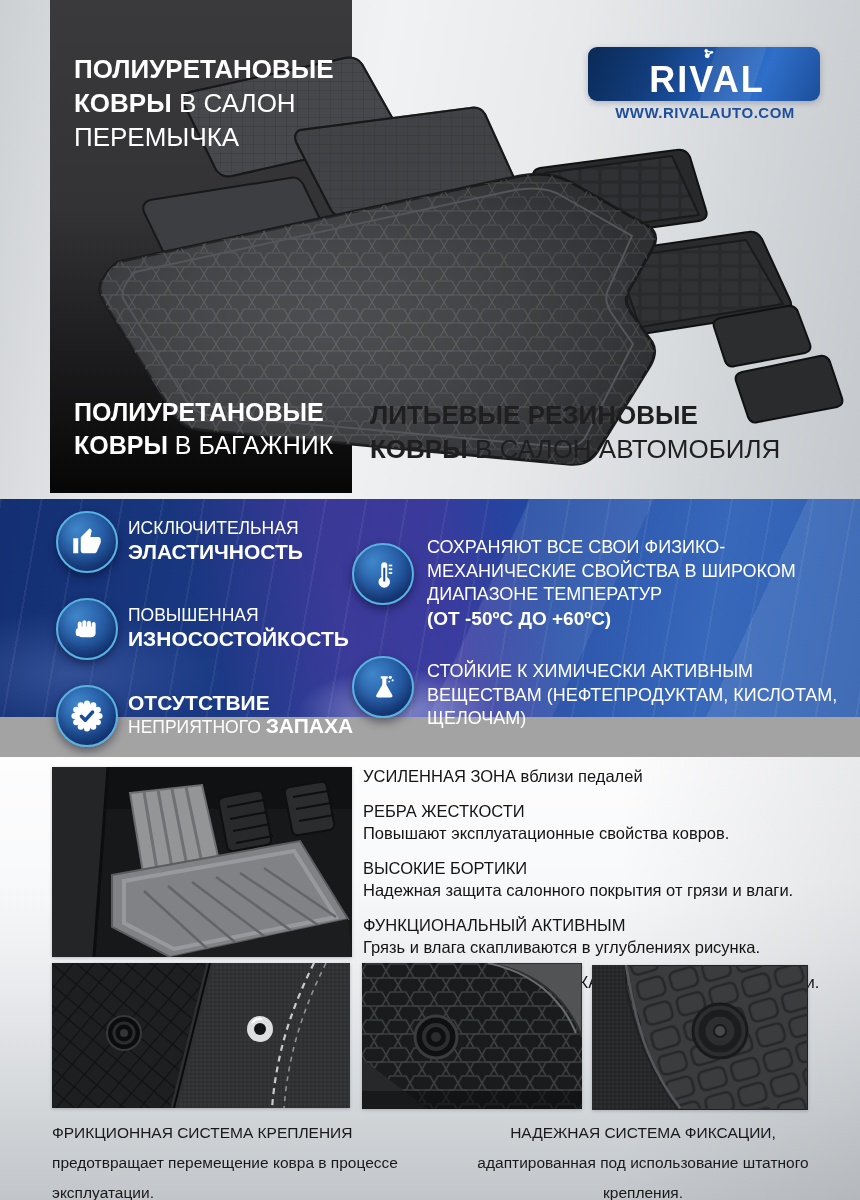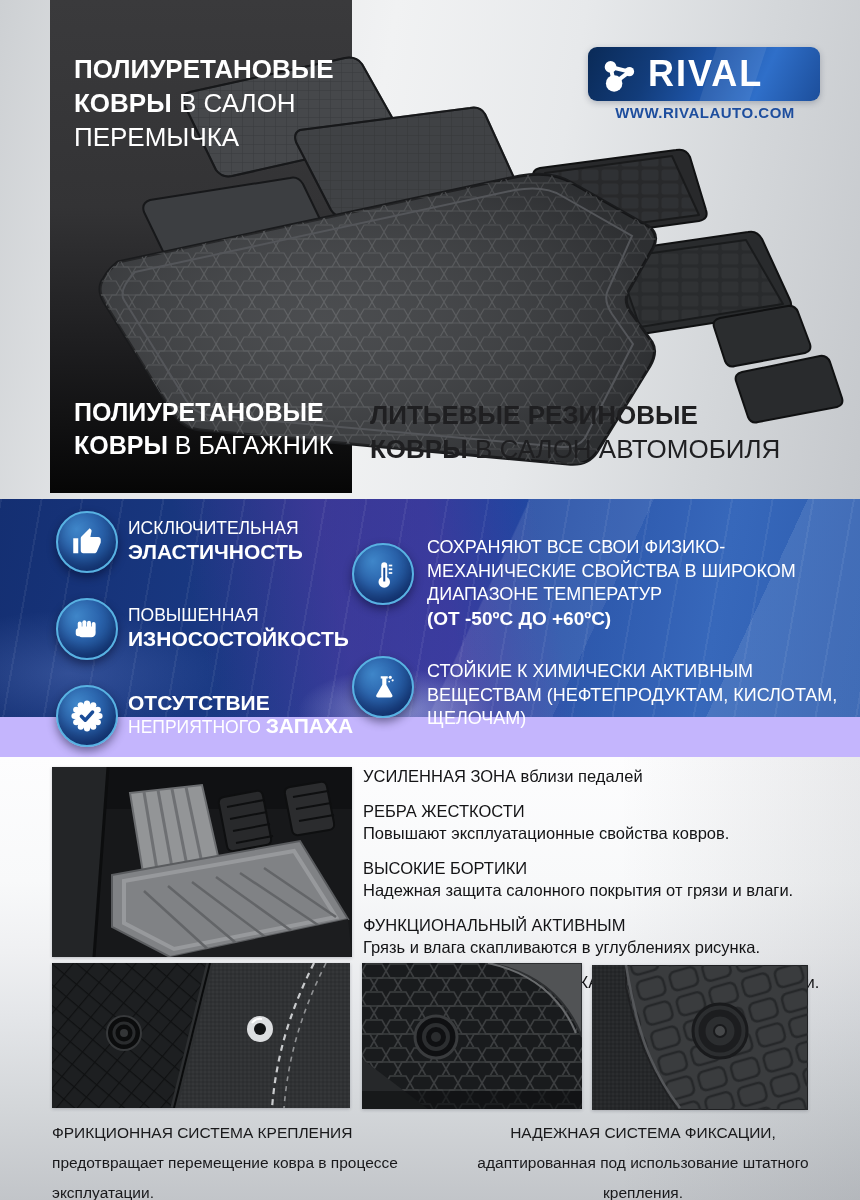--- a/index.html
+++ b/index.html
@@ -1,33 +1,33 @@
 <!DOCTYPE html>
 <html><head>
 <meta charset="utf-8">
 <style>
   html,body{margin:0;padding:0;}
   .page{position:relative;width:860px;height:1200px;overflow:hidden;
-    font-family:"Liberation Sans","DejaVu Sans",sans-serif;background:#c4b5fd;}
+    font-family:"Liberation Sans","DejaVu Sans",sans-serif;background:#a3a3a3;}
   .abs{position:absolute;}
 
   
   .top-section{left:0;top:0;width:860px;height:499px;
     background:linear-gradient(100deg,#cdd0d3 0%,#e3e5e7 18%,#f1f2f3 42%,#e7e9eb 62%,#d4d7da 82%,#c5c8cc 100%);}
   .black-panel{left:50px;top:0;width:302px;height:493px;
     background:linear-gradient(180deg,#3a3a3c 0%,#333335 42%,#1c1c1e 72%,#060606 100%);}
   .top-title{left:74px;top:52px;width:260px;color:#fff;font-size:26px;line-height:34px;font-weight:400;}
   .top-title .b{font-weight:700;}
   .trunk-heading{left:74px;top:396px;width:270px;color:#fff;font-size:25px;line-height:33px;font-weight:400;}
   .trunk-heading .b{font-weight:700;}
   .right-heading{left:370px;top:398px;width:420px;color:#1f1f21;font-size:26px;line-height:34px;font-weight:400;}
   .right-heading .b{font-weight:700;}
   .logo-box{left:588px;top:47px;width:232px;height:54px;border-radius:9px;
     background:linear-gradient(115deg,#0a2a57 0%,#123c7a 28%,#1e55a8 52%,#2f6fc9 74%,#1c4e9b 100%);
-    display:flex;align-items:center;box-shadow:0 2px 6px rgba(20,30,60,.25);}
+    display:flex;align-items:center;box-shadow:0 2px 6px rgba(20,30,60,.25);flex-direction:column;}
   .logo-sheen{position:absolute;left:120px;top:0;width:50px;height:54px;background:rgba(255,255,255,.08);transform:skewX(-18deg);}
   .logo-text{color:#fff;font-weight:800;font-size:36px;letter-spacing:2px;margin-left:6px;}
   .website{left:570px;top:104px;width:270px;text-align:center;color:#1e4e9e;font-size:15px;font-weight:600;letter-spacing:.5px;}
 
   
   .blue-section{left:0;top:499px;width:860px;height:218px;
     background:
       radial-gradient(140px 60px at 46% 97%, rgba(210,225,255,.50), transparent 70%),
       radial-gradient(220px 90px at 8% 80%, rgba(150,180,255,.22), transparent 70%),
       linear-gradient(115deg, transparent 55%, rgba(255,255,255,.10) 55.2%,rgba(255,255,255,.10) 68%, rgba(255,255,255,.04) 68%,rgba(255,255,255,.04) 84%, rgba(255,255,255,.13) 84%),

